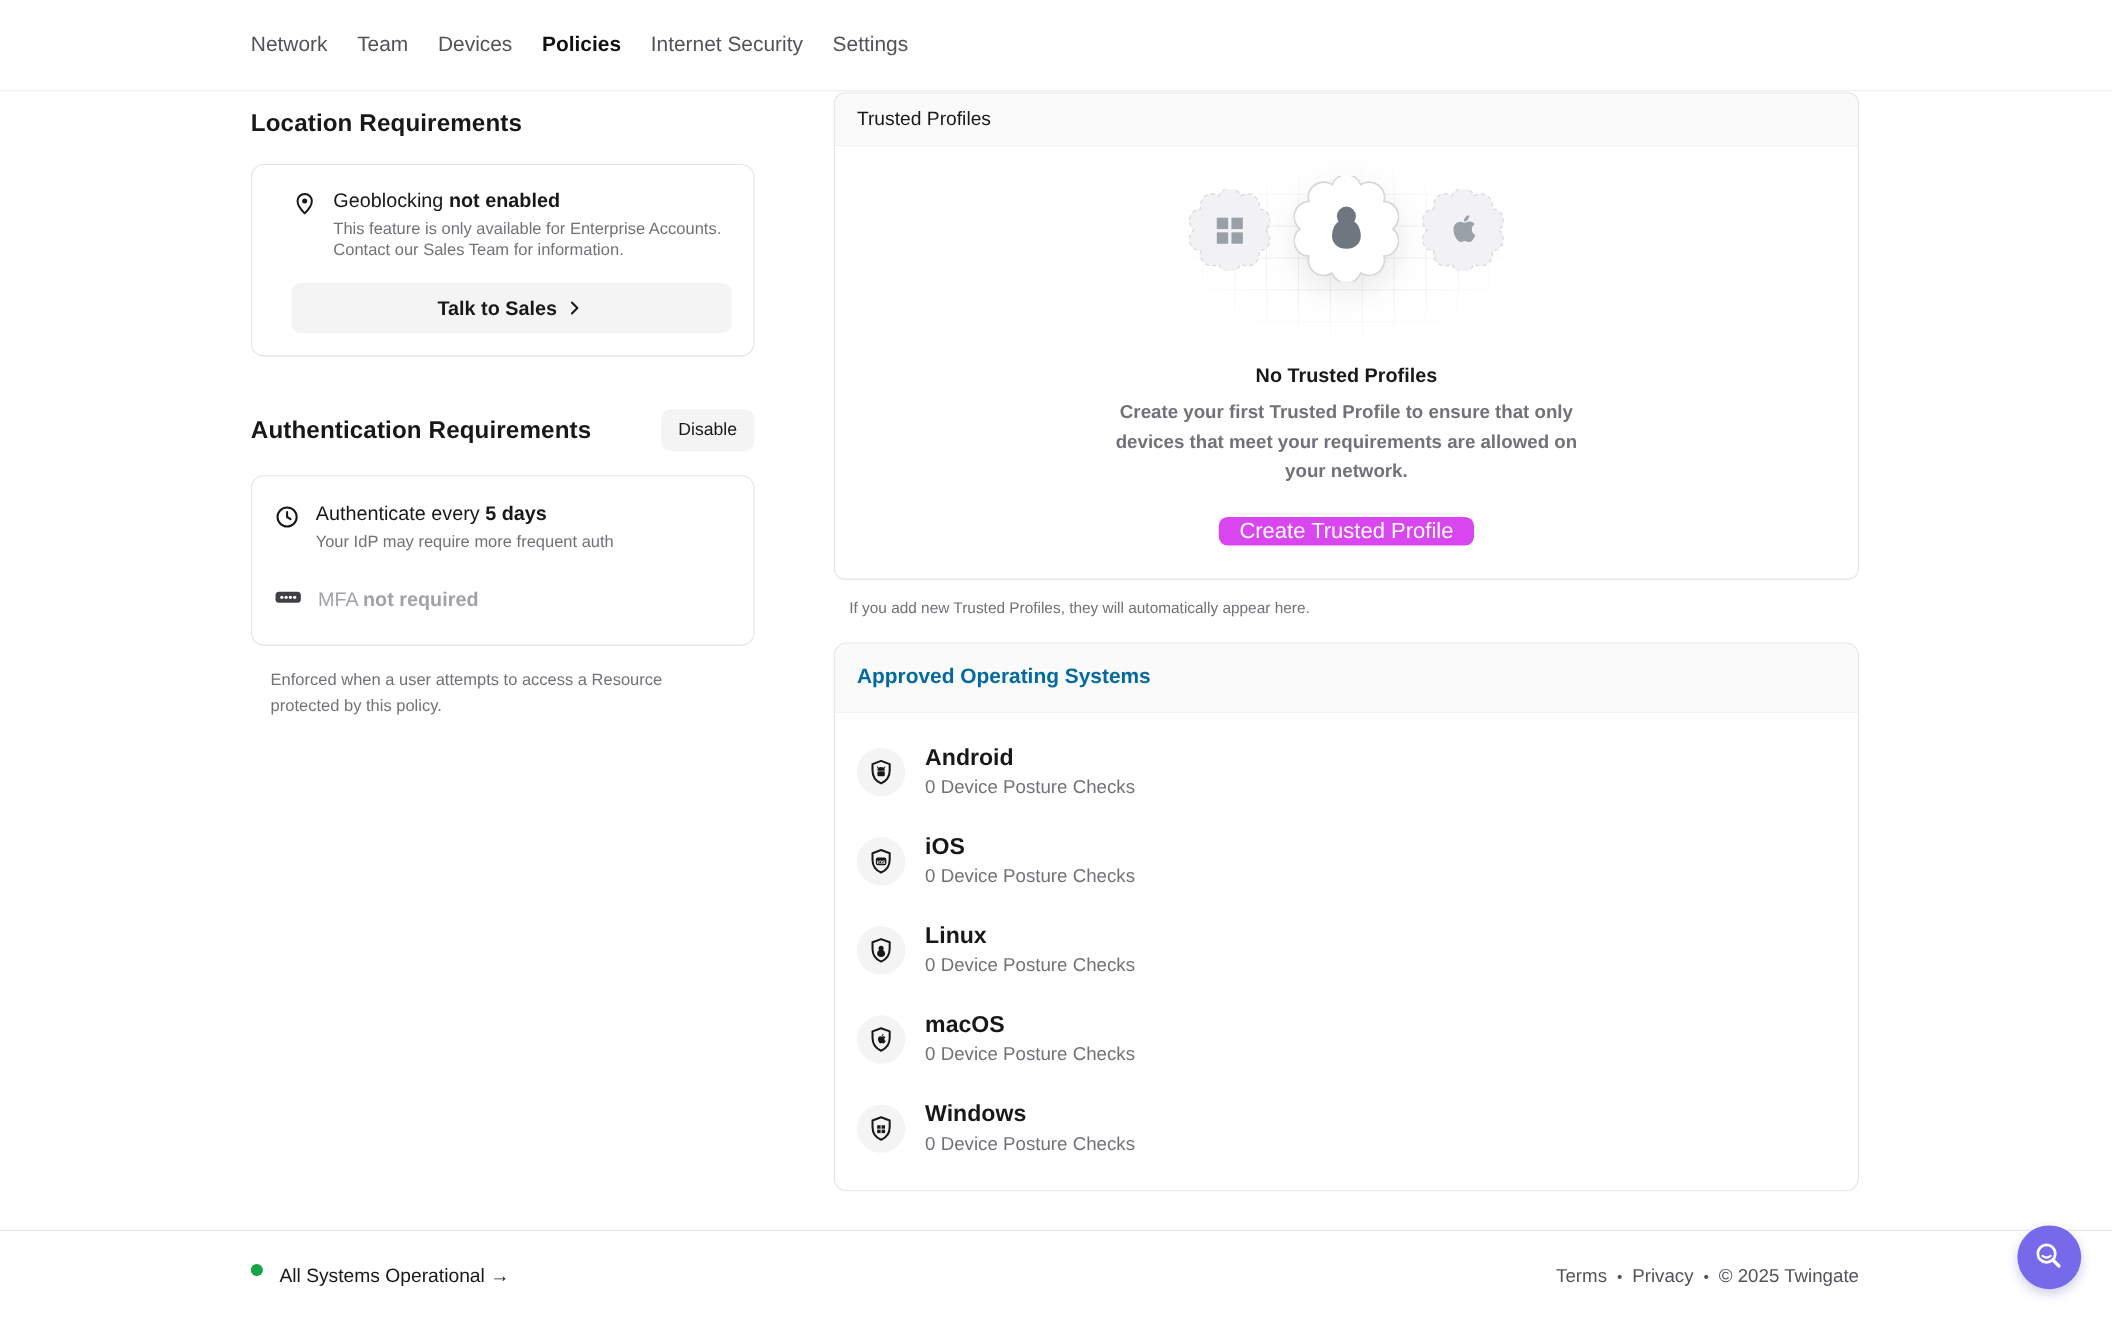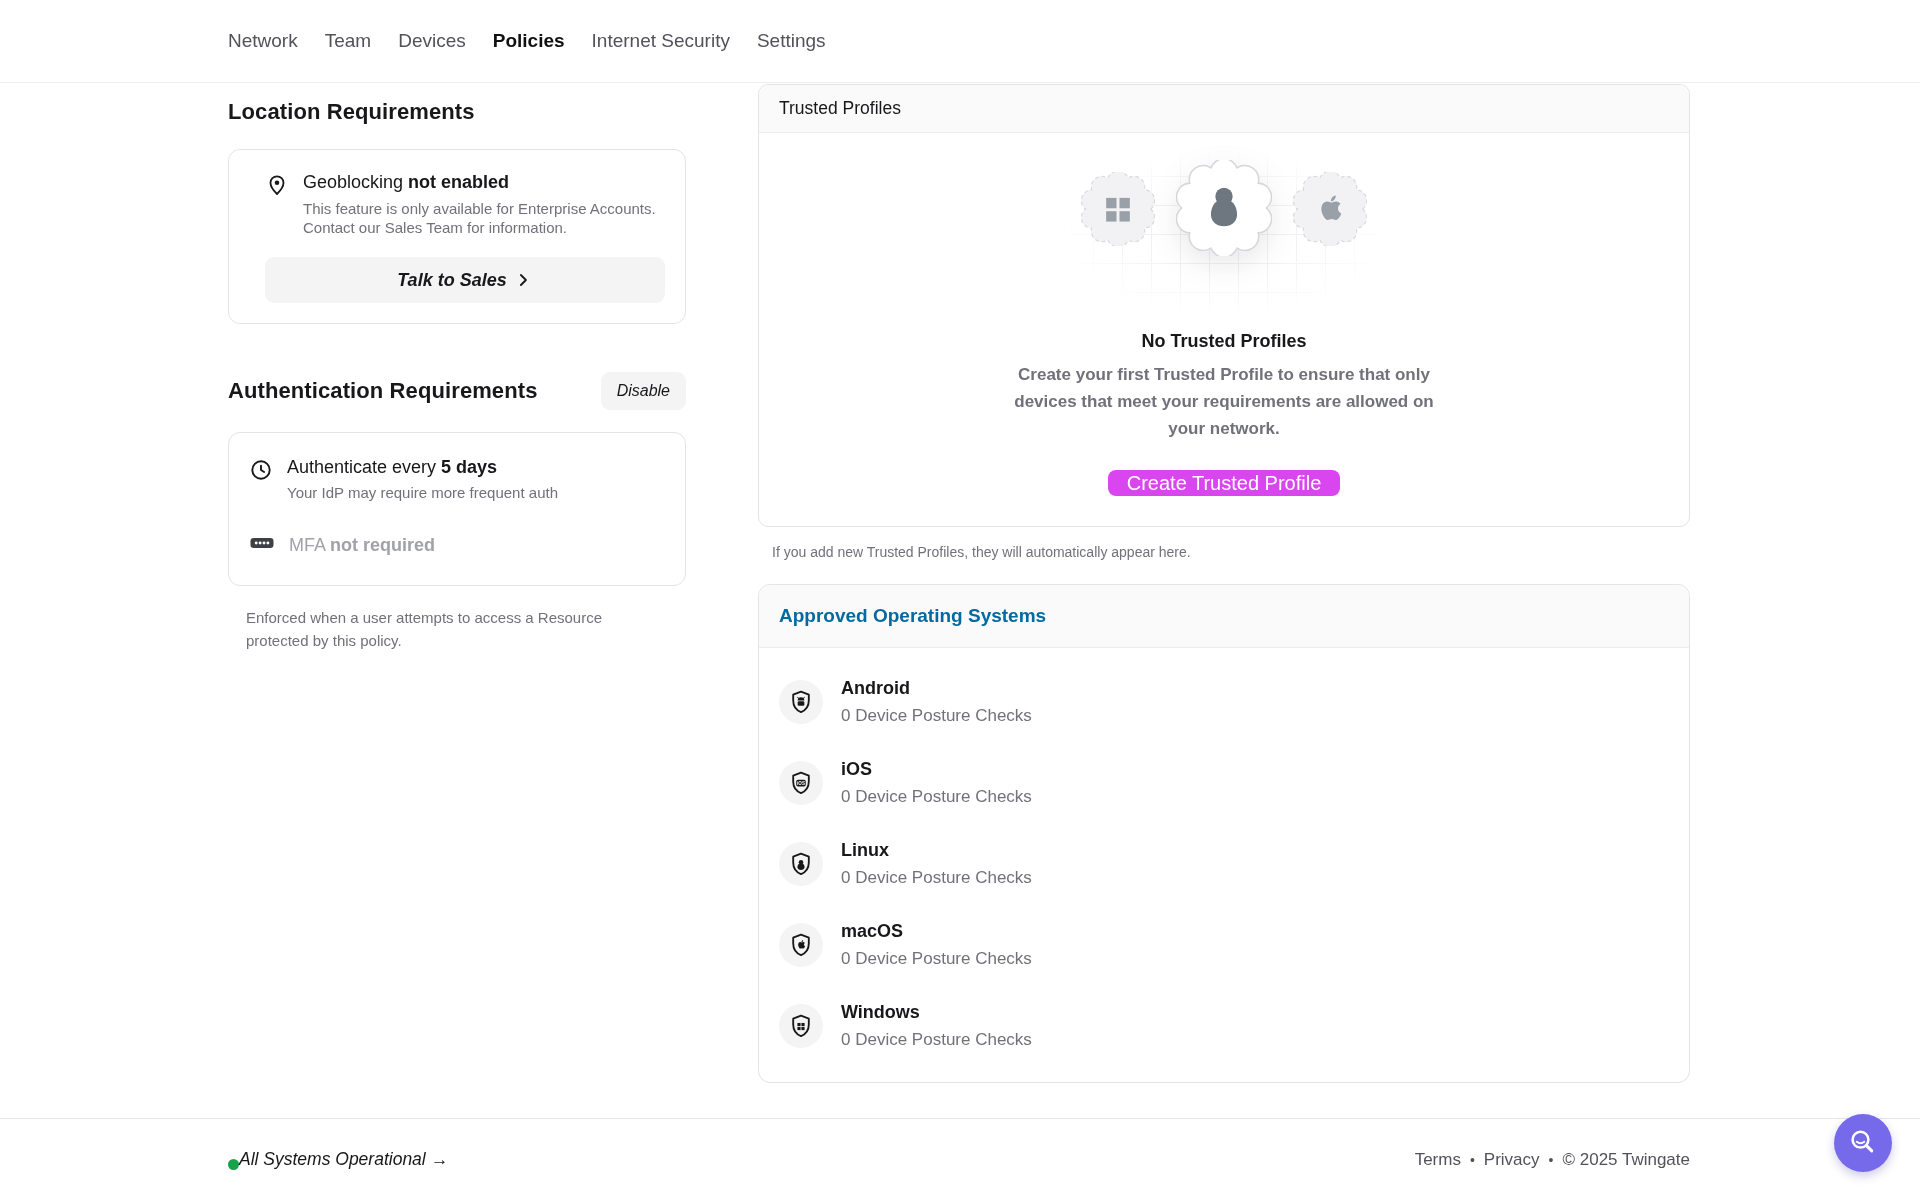--- a/index.html
+++ b/index.html
@@ -25,21 +25,21 @@
 
   
   .geo-card { margin-top:24px; padding:22px 20px 20px 36px; }
   .card-row { display:flex; align-items:flex-start; gap:14px; }
   .row-icon { flex:0 0 auto; margin-top:1px; }
   .row-title { font-size:18px; color:#18181b; }
   .row-title b { font-weight:700; }
   .row-desc { font-size:15px; line-height:19px; color:#71717a; margin-top:6px; width:362px; }
   .gray-btn { display:flex; align-items:center; justify-content:center; gap:6px;
               background:#f4f4f5; border:none; border-radius:9px; cursor:pointer;
-              font-family:inherit; color:#18181b;font-style:italic; }
+              font-family:inherit; color:#18181b; }
   .talk-sales { margin-top:20px; width:100%; height:46px; font-size:18px; font-weight:700; }
 
   
   .auth-head { margin-top:48px; display:flex; align-items:center; justify-content:space-between; }
   .disable-btn { padding:10px 16px; font-size:16px; font-weight:500; border-radius:9px; }
   .auth-card { margin-top:22px; padding:24px 20px 26px 20px; }
   .row-note { font-size:15px; color:#71717a; margin-top:6px; }
   .mfa-row { margin-top:30px; align-items:center; }
   .mfa-text { font-size:18px; color:#a1a1aa; }
   .mfa-text b { font-weight:700; color:#a1a1aa; }
@@ -73,28 +73,28 @@
 
   
   .os-card { margin-top:24px; }
   .os-header { padding:20px 20px; }
   .os-header-label { font-size:19px; font-weight:700; color:#0369a1; }
   .os-list { padding:28px 20px 30px 20px; }
   .os-row { display:flex; align-items:center; gap:18px; margin-bottom:29px; cursor:pointer; }
   .os-row:last-child { margin-bottom:0; }
   .os-avatar { width:44px; height:44px; border-radius:50%; background:#f4f4f5;
                display:flex; align-items:center; justify-content:center; flex:0 0 auto; }
-  .os-name { font-size:18px; font-weight:700; color:#18181b; line-height:25px; }
+  .os-name { font-size:21px; font-weight:700; color:#18181b; line-height:25px; }
   .os-checks { font-size:17px; color:#71717a; line-height:25px; margin-top:2px; }
 
   
   .footer { position:absolute; left:0; right:0; bottom:0; height:82px; background:#fff;
             border-top:1px solid #e7e7ea; display:flex; align-items:center;
             justify-content:space-between; padding:0 230px 0 228px; }
-  .status { display:flex; align-items:flex-end; gap:0; cursor:pointer;font-style:italic; }
+  .status { display:flex; align-items:flex-start; gap:15px; cursor:pointer; }
   .status-dot { width:11px; height:11px; border-radius:50%; background:#16a34a; }
   .status-text { font-size:17.5px; font-weight:500; color:#18181b; }
   .legal { font-size:17px; color:#52525b; display:flex; align-items:center; gap:9px; }
   .legal a { color:#52525b; text-decoration:none; cursor:pointer; }
   .legal .sep { font-size:14px; color:#52525b; }
 
   .fab { position:absolute; left:1834px; top:1114px; width:58px; height:58px; border:none;
          border-radius:50%; background:#7669ea; cursor:pointer;
          display:flex; align-items:center; justify-content:center;
          box-shadow:0 4px 10px rgba(60,50,160,.25); }

